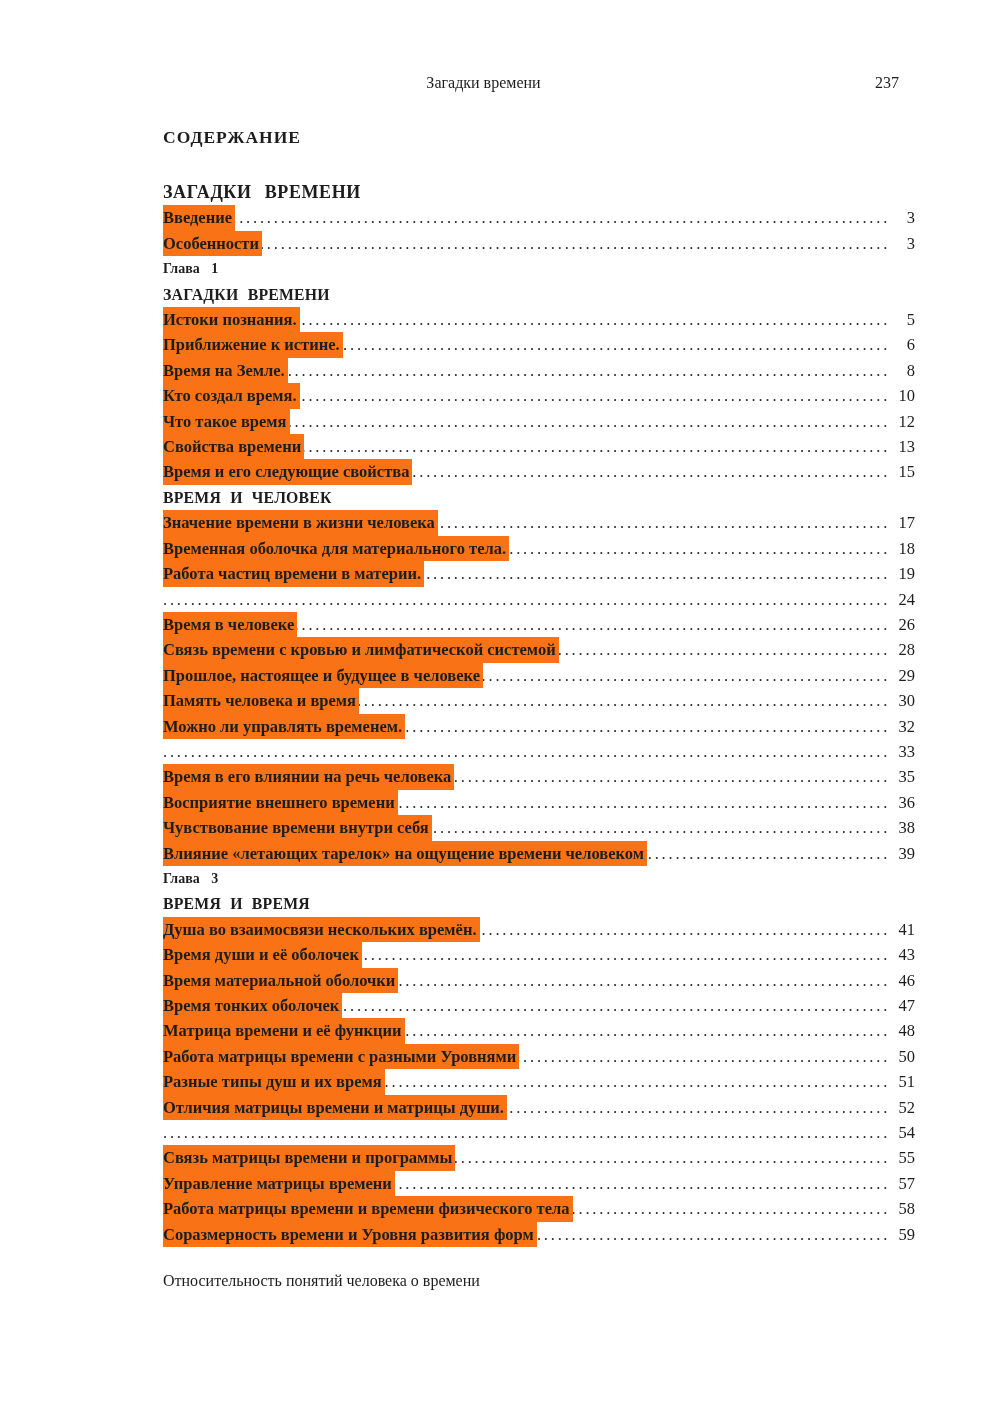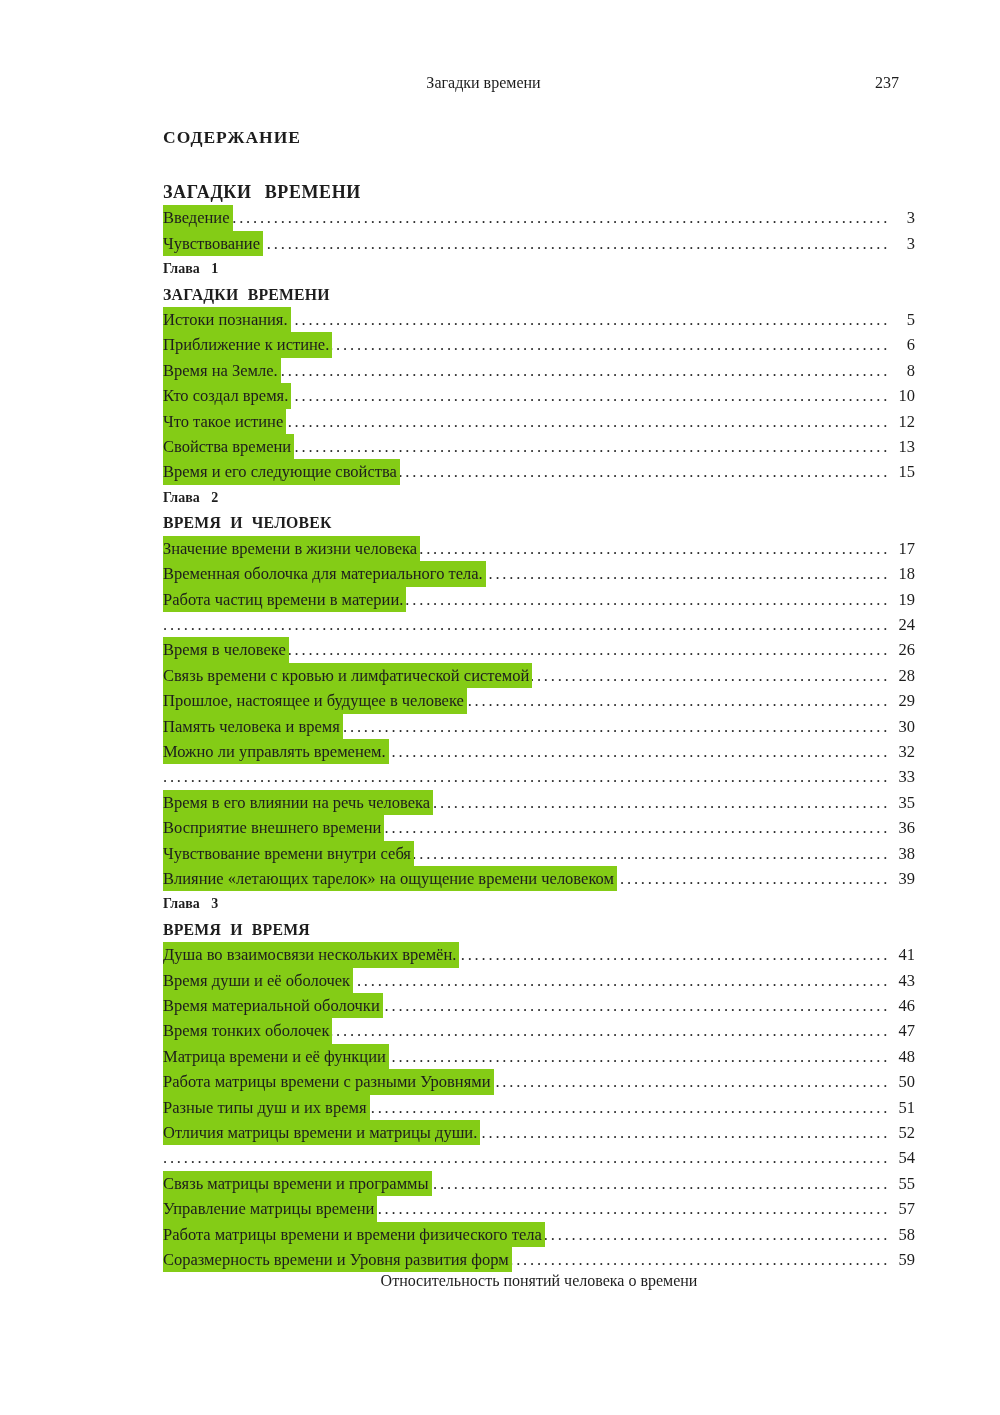--- a/index.html
+++ b/index.html
@@ -49,22 +49,23 @@
     position: absolute;
     left: 0; right: 26px; top: 0;
     overflow: hidden;
     white-space: nowrap;
     letter-spacing: 2.8px;
     color: #2a2a2a;
   }
   .toc-row .t {
     position: relative;
     display: inline-block;
-    background: #84cc16;
+    background: #f97316;
     padding-right: 3px;
+    font-weight: bold;
   }
   .toc-row .num {
     position: absolute;
     right: 0; top: 0;
     background: #ffffff;
     padding-left: 6px;
   }
   .toc-row.book-title {
     font-size: 18px;
     font-weight: bold;
@@ -81,50 +82,49 @@
     font-weight: bold;
     letter-spacing: 0.2px;
     word-spacing: 5px;
   }
 
   
   .footer {
     position: absolute;
     top: 1270px; left: 163px; width: 752px;
     line-height: 22px;
-    text-align: center;
+    text-align: left;
     font-size: 16px;
   }
 </style>
 </head>
 <body>
 
 <div class="page">
 
   <div class="header">
     <span class="running-title">Загадки времени</span>
     <span class="page-number">237</span>
   </div>
 
   <div class="doc-title">СОДЕРЖАНИЕ</div>
 
   <div class="toc" id="toc-list">
       <div class="toc-row book-title">ЗАГАДКИ ВРЕМЕНИ</div>
       <div class="toc-row entry"><span class="dots">............................................................................................................................................................................................................................</span><span class="t">Введение</span><span class="num">3</span></div>
-      <div class="toc-row entry"><span class="dots">............................................................................................................................................................................................................................</span><span class="t">Чувствование</span><span class="num">3</span></div>
+      <div class="toc-row entry"><span class="dots">............................................................................................................................................................................................................................</span><span class="t">Особенности</span><span class="num">3</span></div>
       <div class="toc-row chapter">Глава 1</div>
       <div class="toc-row section">ЗАГАДКИ ВРЕМЕНИ</div>
       <div class="toc-row entry"><span class="dots">............................................................................................................................................................................................................................</span><span class="t">Истоки познания.</span><span class="num">5</span></div>
       <div class="toc-row entry"><span class="dots">............................................................................................................................................................................................................................</span><span class="t">Приближение к истине.</span><span class="num">6</span></div>
       <div class="toc-row entry"><span class="dots">............................................................................................................................................................................................................................</span><span class="t">Время на Земле.</span><span class="num">8</span></div>
       <div class="toc-row entry"><span class="dots">............................................................................................................................................................................................................................</span><span class="t">Кто создал время.</span><span class="num">10</span></div>
-      <div class="toc-row entry"><span class="dots">............................................................................................................................................................................................................................</span><span class="t">Что такое истине</span><span class="num">12</span></div>
+      <div class="toc-row entry"><span class="dots">............................................................................................................................................................................................................................</span><span class="t">Что такое время</span><span class="num">12</span></div>
       <div class="toc-row entry"><span class="dots">............................................................................................................................................................................................................................</span><span class="t">Свойства времени</span><span class="num">13</span></div>
       <div class="toc-row entry"><span class="dots">............................................................................................................................................................................................................................</span><span class="t">Время и его следующие свойства</span><span class="num">15</span></div>
-      <div class="toc-row chapter">Глава 2</div>
       <div class="toc-row section">ВРЕМЯ И ЧЕЛОВЕК</div>
       <div class="toc-row entry"><span class="dots">............................................................................................................................................................................................................................</span><span class="t">Значение времени в жизни человека</span><span class="num">17</span></div>
       <div class="toc-row entry"><span class="dots">............................................................................................................................................................................................................................</span><span class="t">Временная оболочка для материального тела.</span><span class="num">18</span></div>
       <div class="toc-row entry"><span class="dots">............................................................................................................................................................................................................................</span><span class="t">Работа частиц времени в материи.</span><span class="num">19</span></div>
       <div class="toc-row entry"><span class="dots">............................................................................................................................................................................................................................</span><span class="num">24</span></div>
       <div class="toc-row entry"><span class="dots">............................................................................................................................................................................................................................</span><span class="t">Время в человеке</span><span class="num">26</span></div>
       <div class="toc-row entry"><span class="dots">............................................................................................................................................................................................................................</span><span class="t">Связь времени с кровью и лимфатической системой</span><span class="num">28</span></div>
       <div class="toc-row entry"><span class="dots">............................................................................................................................................................................................................................</span><span class="t">Прошлое, настоящее и будущее в человеке</span><span class="num">29</span></div>
       <div class="toc-row entry"><span class="dots">............................................................................................................................................................................................................................</span><span class="t">Память человека и время</span><span class="num">30</span></div>
       <div class="toc-row entry"><span class="dots">............................................................................................................................................................................................................................</span><span class="t">Можно ли управлять временем.</span><span class="num">32</span></div>

